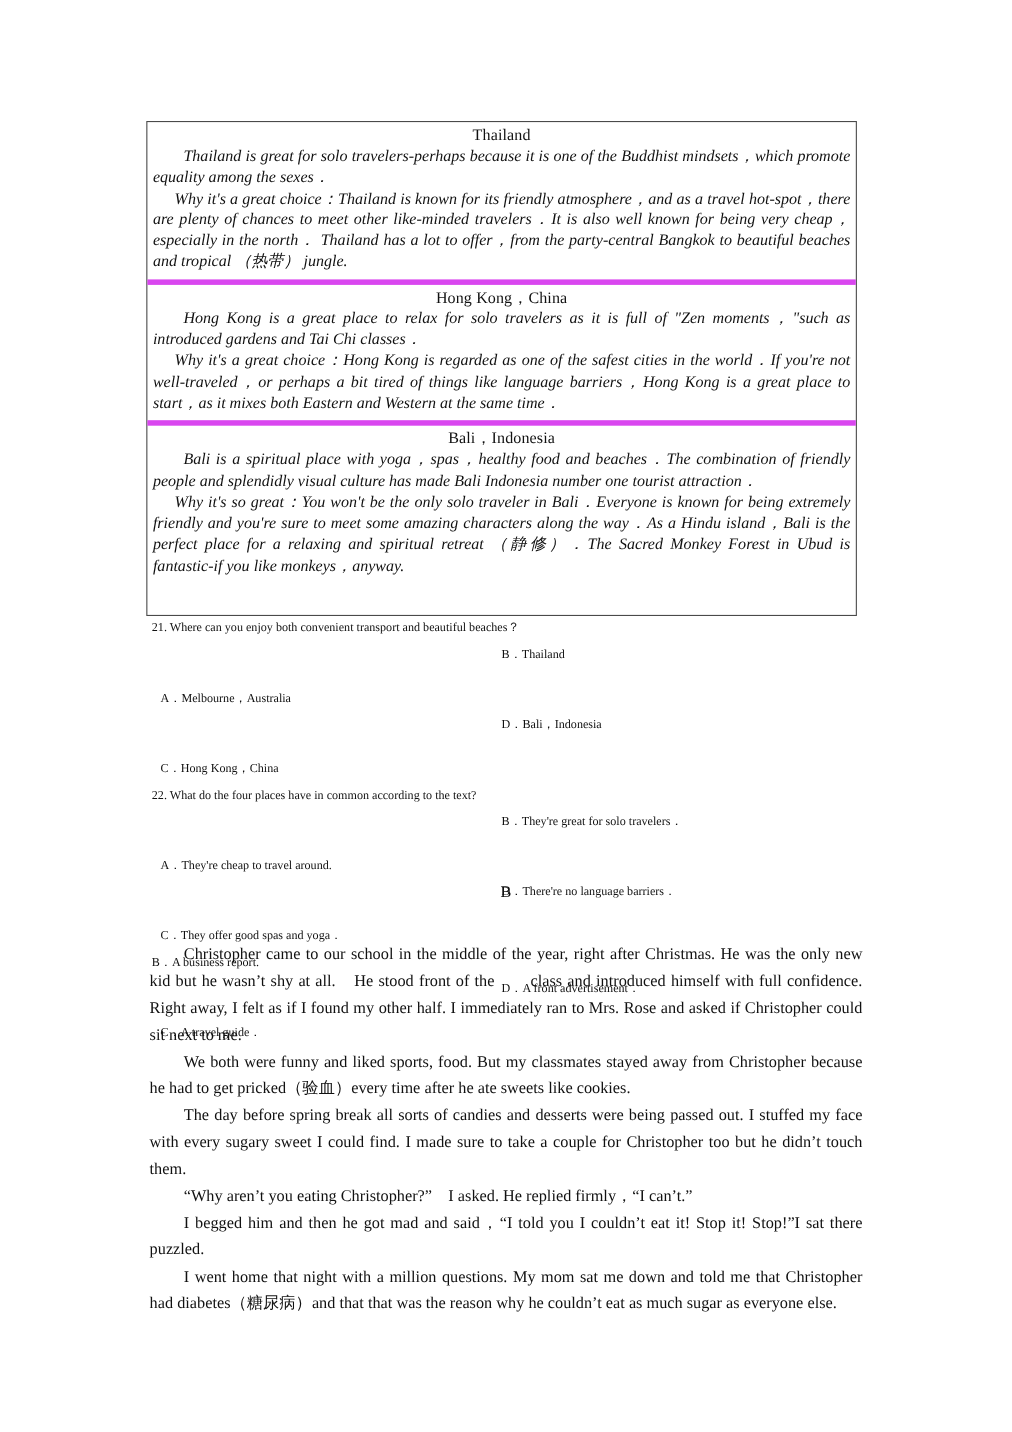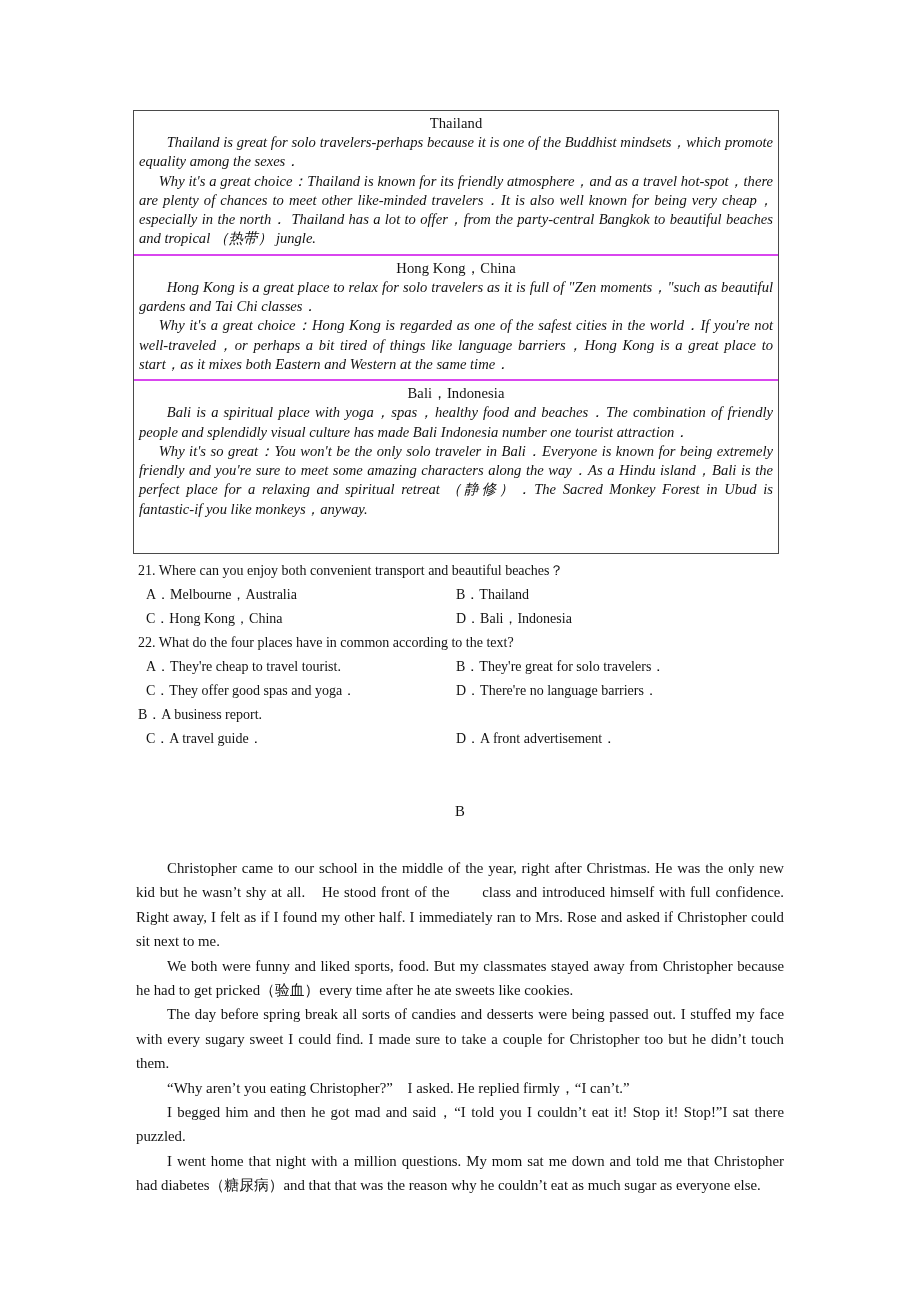--- a/index.html
+++ b/index.html
@@ -31,21 +31,21 @@
     width: 646px;
     box-sizing: border-box;
     border: 1px solid #4a4a4a;
     background: #fff;
   }
   .passage-row {
     box-sizing: border-box;
     padding: 3px 5px 5px 5px;
   }
   .passage-row + .passage-row {
-    border-top: 2px solid #d946ef;
+    border-top: 5px solid #d946ef;
   }
   .row-head {
     text-align: center;
     font-size: 14.6px;
     line-height: 19px;
     margin: 0 0 0 0;
     letter-spacing: 0.1px;
   }
   .row-para {
     font-size: 14.6px;
@@ -63,40 +63,41 @@
   .row-bali-pad {
     padding-bottom: 34px;
   }
 
   
   .questions {
     position: absolute;
     left: 138px;
     top: 561px;
     width: 650px;
-    font-size: 14px;
+    font-size: 11px;
   }
   .q-stem {
     margin: 0 0 0 0;
     padding: 0 0 4px 0;
     line-height: 20px;
     white-space: nowrap;
   }
   .q-options {
     display: flex;
     line-height: 20px;
     padding-bottom: 4px;
   }
   .opt {
     white-space: nowrap;
   }
   .opt-left {
     width: 318px;
     padding-left: 8px;
     box-sizing: border-box;
+    margin-top: 40px;
   }
   .opt-right {
     padding-left: 0;
   }
 
   
   .section-b-label {
     position: absolute;
     left: 0;
     top: 801px;
@@ -132,21 +133,21 @@
   <div class="passage-table">
 
     <div class="passage-row">
       <p class="row-head">Thailand</p>
       <p class="row-para">Thailand is great for solo travelers-perhaps because it is one of the Buddhist mindsets，which promote equality among the sexes．</p>
       <p class="row-para tight">Why it's a great choice：Thailand is known for its friendly atmosphere，and as a travel hot-spot，there are plenty of chances to meet other like-minded travelers．It is also well known for being very cheap，especially in the north． Thailand has a lot to offer，from the party-central Bangkok to beautiful beaches and tropical （热带） jungle.</p>
     </div>
 
     <div class="passage-row">
       <p class="row-head">Hong Kong，China</p>
-      <p class="row-para">Hong Kong is a great place to relax for solo travelers as it is full of "Zen moments，"such as beautiful gardens and Tai Chi classes．</p>
+      <p class="row-para">Hong Kong is a great place to relax for solo travelers as it is full of "Zen moments，"such as introduced gardens and Tai Chi classes．</p>
       <p class="row-para tight">Why it's a great choice：Hong Kong is regarded as one of the safest cities in the world．If you're not well-traveled，or perhaps a bit tired of things like language barriers，Hong Kong is a great place to start，as it mixes both Eastern and Western at the same time．</p>
     </div>
 
     <div class="passage-row row-bali-pad">
       <p class="row-head">Bali，Indonesia</p>
       <p class="row-para">Bali is a spiritual place with yoga，spas，healthy food and beaches．The combination of friendly people and splendidly visual culture has made Bali Indonesia number one tourist attraction．</p>
       <p class="row-para tight">Why it's so great：You won't be the only solo traveler in Bali．Everyone is known for being extremely friendly and you're sure to meet some amazing characters along the way．As a Hindu island，Bali is the perfect place for a relaxing and spiritual retreat （静修）．The Sacred Monkey Forest in Ubud is fantastic-if you like monkeys，anyway.</p>
     </div>
 
   </div>
@@ -158,21 +159,21 @@
       <span class="opt opt-left">A．Melbourne，Australia</span>
       <span class="opt opt-right">B．Thailand</span>
     </div>
     <div class="q-options">
       <span class="opt opt-left">C．Hong Kong，China</span>
       <span class="opt opt-right">D．Bali，Indonesia</span>
     </div>
 
     <p class="q-stem">22. What do the four places have in common according to the text?</p>
     <div class="q-options">
-      <span class="opt opt-left">A．They're cheap to travel tourist.</span>
+      <span class="opt opt-left">A．They're cheap to travel around.</span>
       <span class="opt opt-right">B．They're great for solo travelers．</span>
     </div>
     <div class="q-options">
       <span class="opt opt-left">C．They offer good spas and yoga．</span>
       <span class="opt opt-right">D．There're no language barriers．</span>
     </div>
 
     <div class="q-options">
       <span class="opt opt-right">B．A business report.</span>
     </div>

